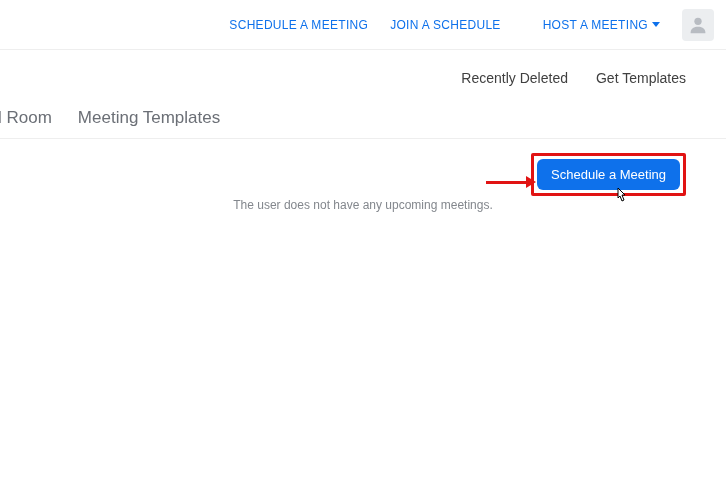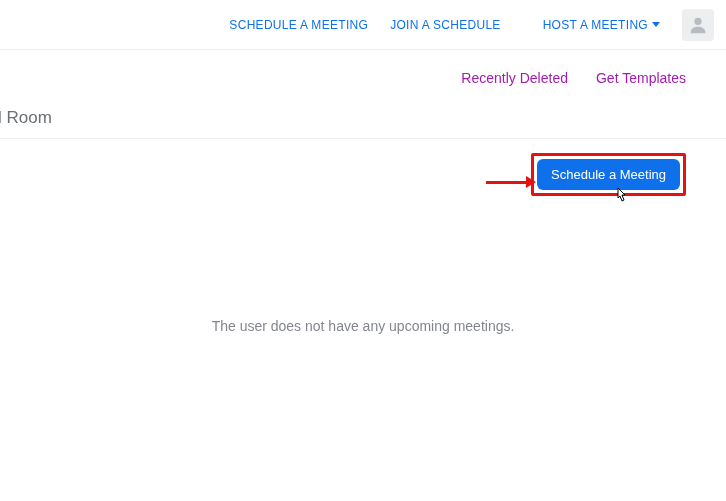--- a/index.html
+++ b/index.html
@@ -49,21 +49,21 @@
       justify-content: center;
     }
     .avatar svg { fill: #b8bcc2; }
     .sub-nav {
       display: flex;
       justify-content: flex-end;
       gap: 28px;
       padding: 20px 40px 12px 0;
     }
     .sub-nav-link {
-      color: #a21caf;
+      color: #404040;
       font-size: 14px;
       cursor: pointer;
     }
     .tab-row {
       display: flex;
       gap: 26px;
       padding: 10px 0 10px 0;
       border-bottom: 1px solid #eee;
     }
     .tab-item {
@@ -116,23 +116,22 @@
     }
     .arrow-head {
       width: 0; height: 0;
       border-top: 6px solid transparent;
       border-bottom: 6px solid transparent;
       border-left: 10px solid #e11313;
     }
     .empty-state {
       text-align: center;
       color: #83878d;
-      font-size: 14px;
+      font-size: 12px;
       line-height: 1.5;
-      margin-top: 120px;
       padding: 0 40px;
     }
     .empty-state p { margin: 0; }
   </style>
 </head>
 <body>
 
 <div class="top-nav">
   <span class="top-nav-link">SCHEDULE A MEETING</span>
   <span class="top-nav-link">JOIN A SCHEDULE</span>
@@ -148,20 +147,21 @@
   </span>
 </div>
 
 <div class="sub-nav">
   <span class="sub-nav-link">Recently Deleted</span>
   <span class="sub-nav-link">Get Templates</span>
 </div>
 
 <div class="tab-row">
   <span class="tab-item cut">l Room</span>
+  <span class="tab-item">Meeting Templates</span>
 </div>
 
 <div class="button-row">
   <span class="highlight-box">
     <button class="schedule-btn">Schedule a Meeting</button>
   </span>
 </div>
 
 <div class="arrow">
   <div class="arrow-line"></div>

